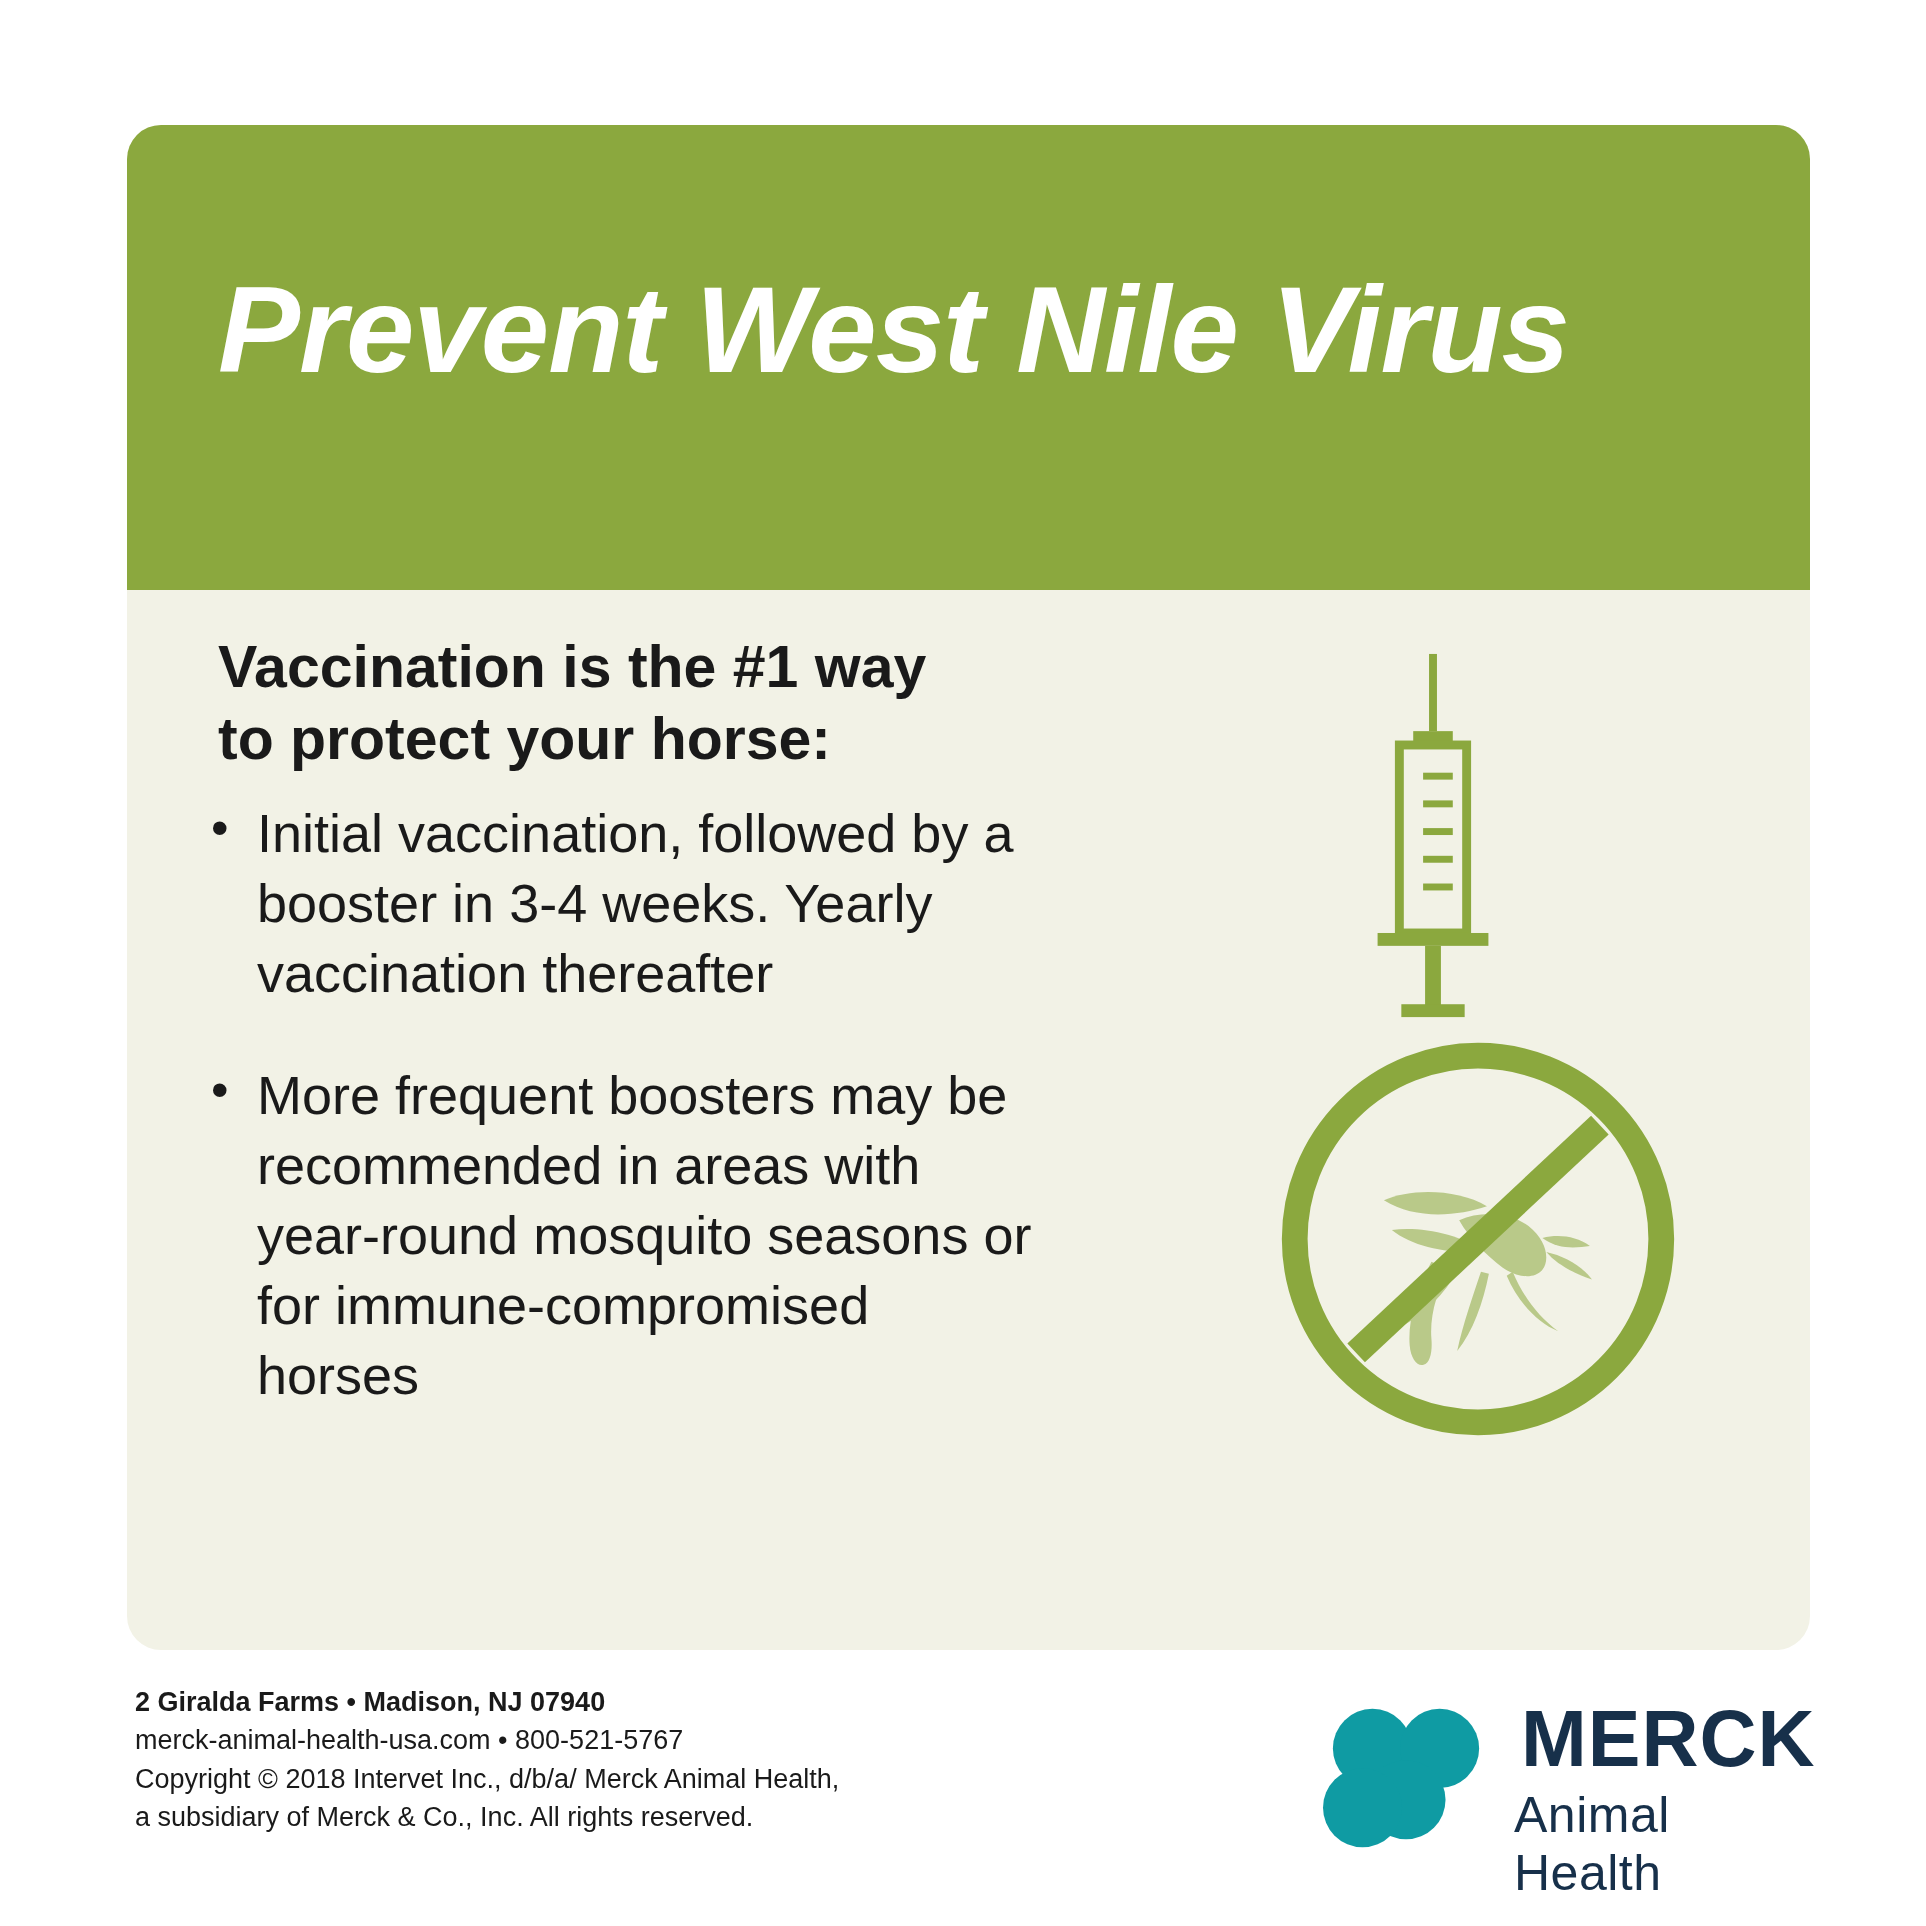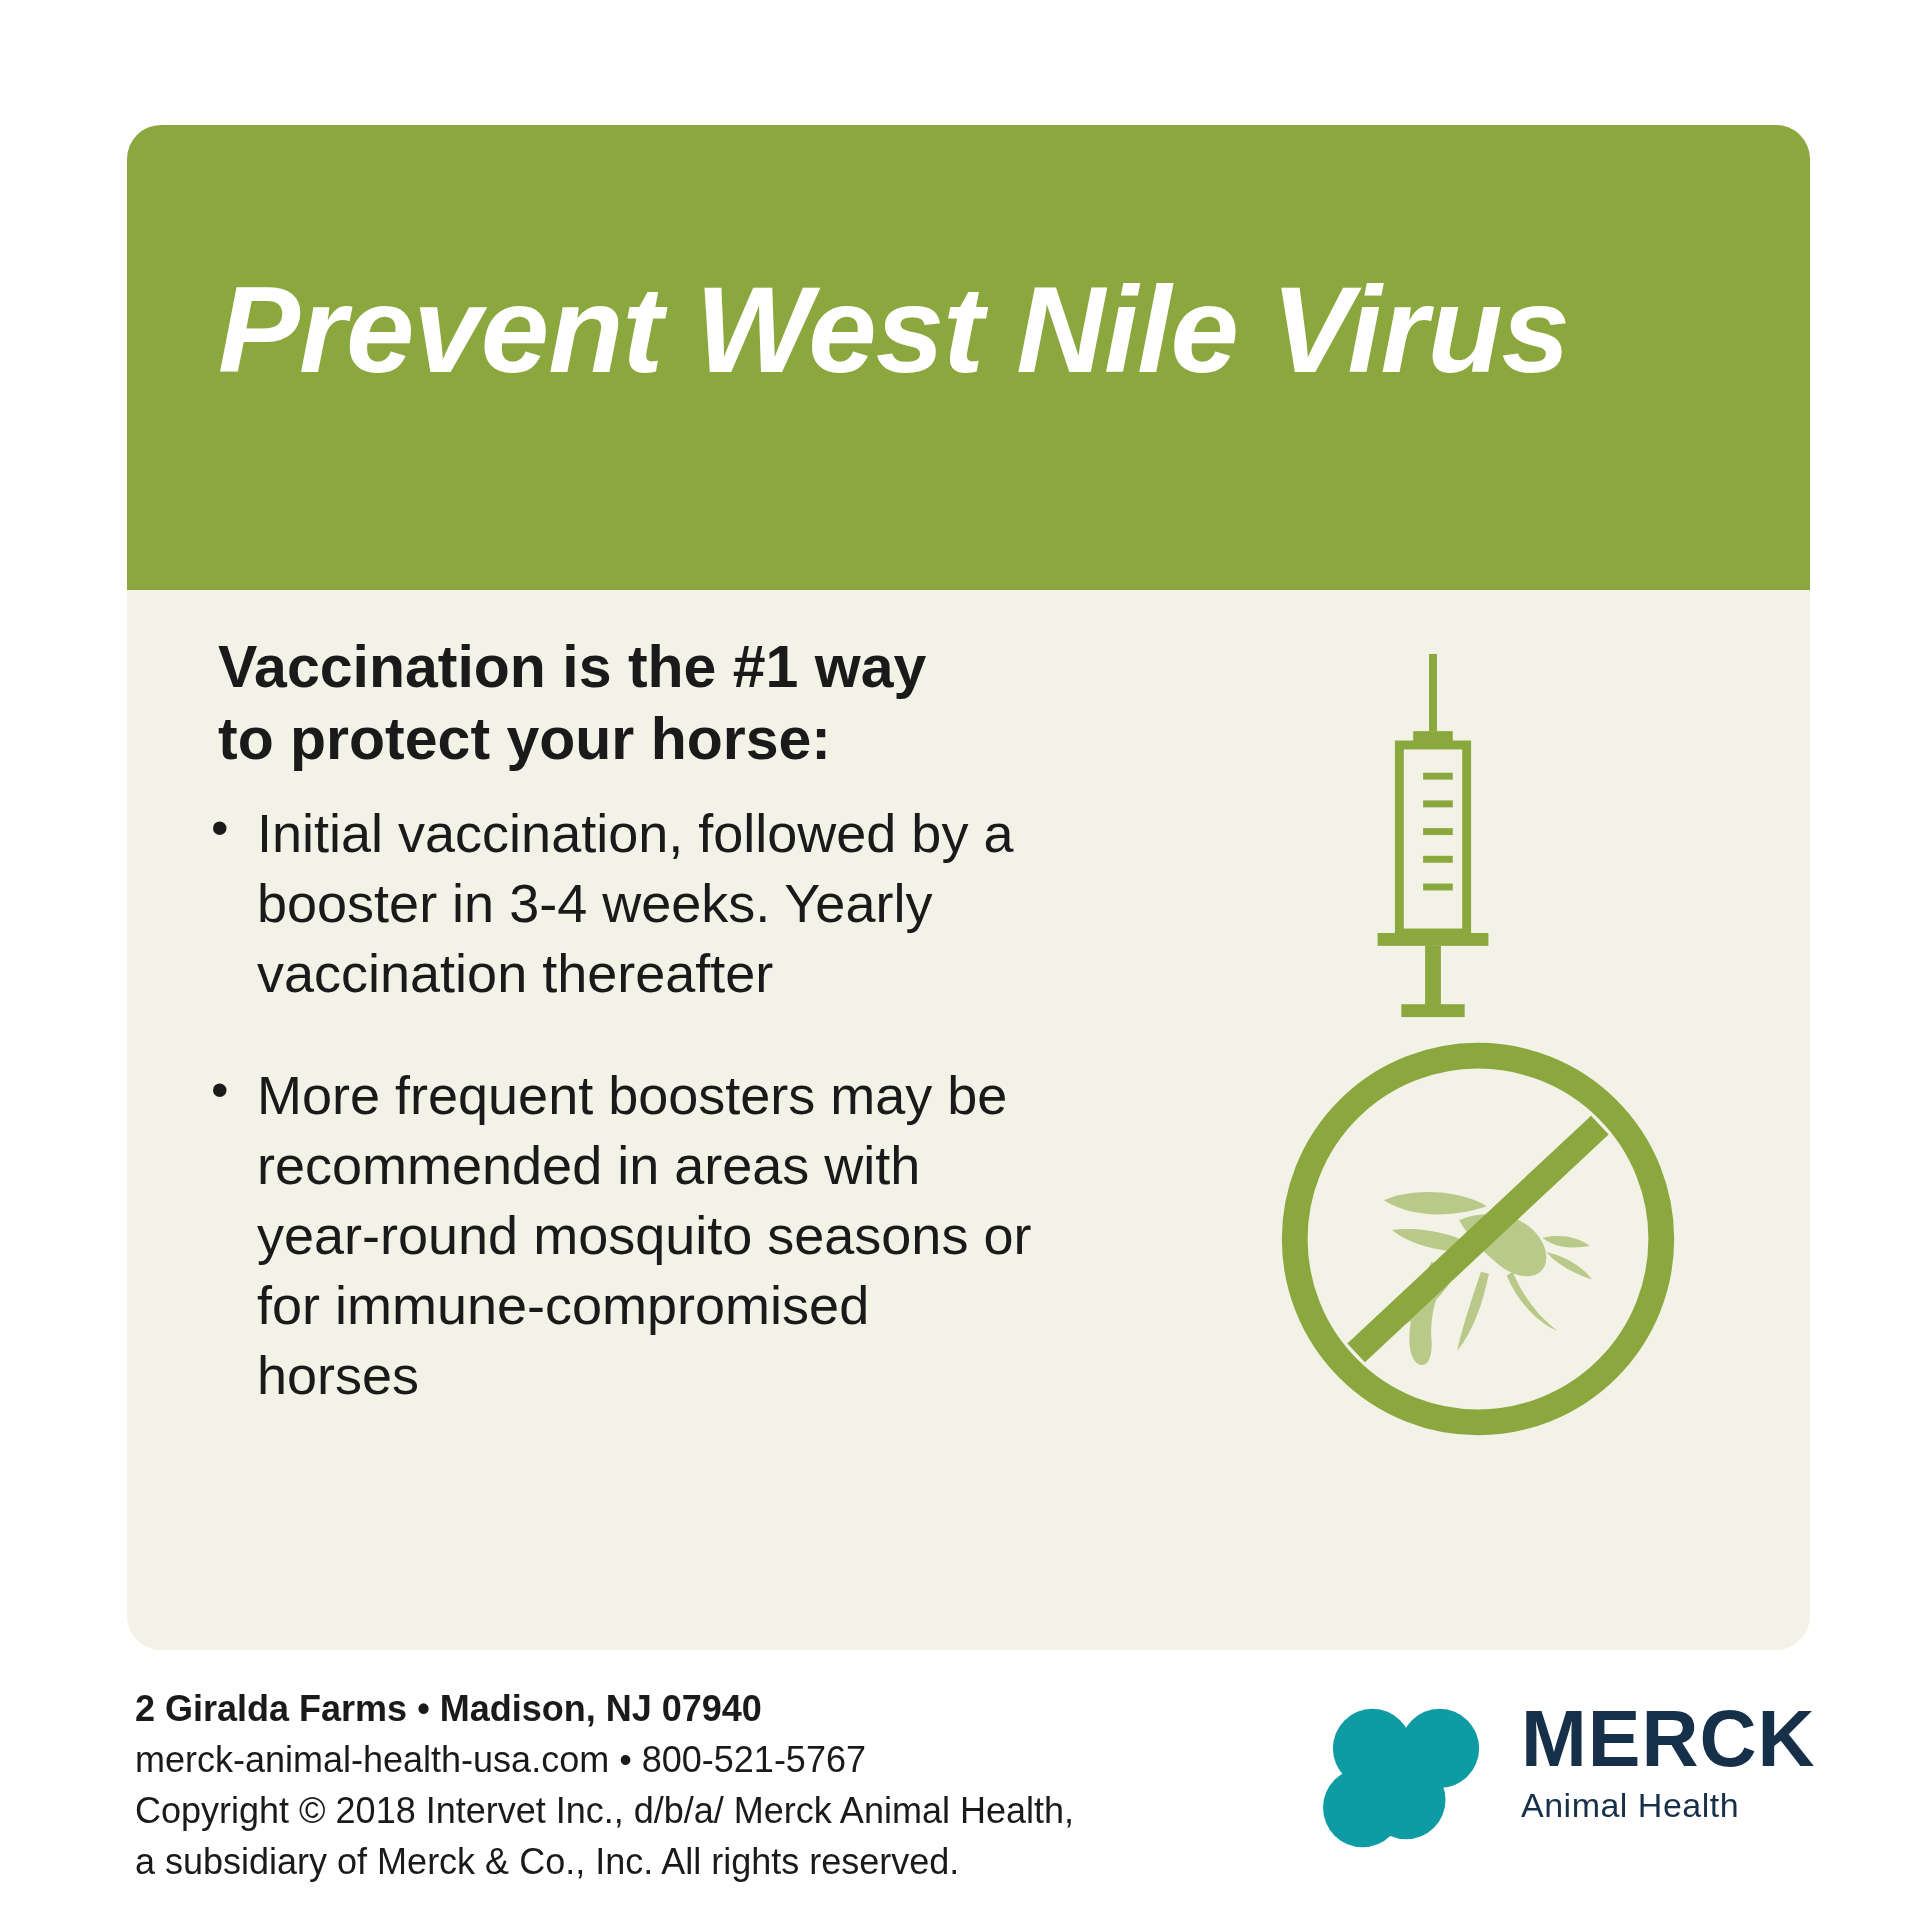--- a/index.html
+++ b/index.html
@@ -135,21 +135,21 @@
     height: 253px;
   }
 
   .legal {
     position: absolute;
     left: 135px;
     top: 10px;
     color: #1a1a1a;
   }
   .legal .line {
-    font-size: 36px;
+    font-size: 27px;
     line-height: 1.42;
     white-space: nowrap;
   }
   .legal .line.bold {
     font-weight: 700;
   }
   .legal .line.semi {
     font-weight: 400;
   }
 
@@ -170,23 +170,23 @@
     left: 208px;
     top: 14px;
     font-size: 79px;
     font-weight: 700;
     letter-spacing: 1px;
     color: #17304a;
     font-family: "Liberation Sans", sans-serif;
   }
   .merck-sub {
     position: absolute;
-    left: 208px;
+    left: 201px;
     top: 107px;
-    font-size: 34px;
+    font-size: 50px;
     font-weight: 400;
     color: #17304a;
     letter-spacing: 0.5px;
   }
 </style>
 </head>
 <body>
 
 <div class="page">
 

